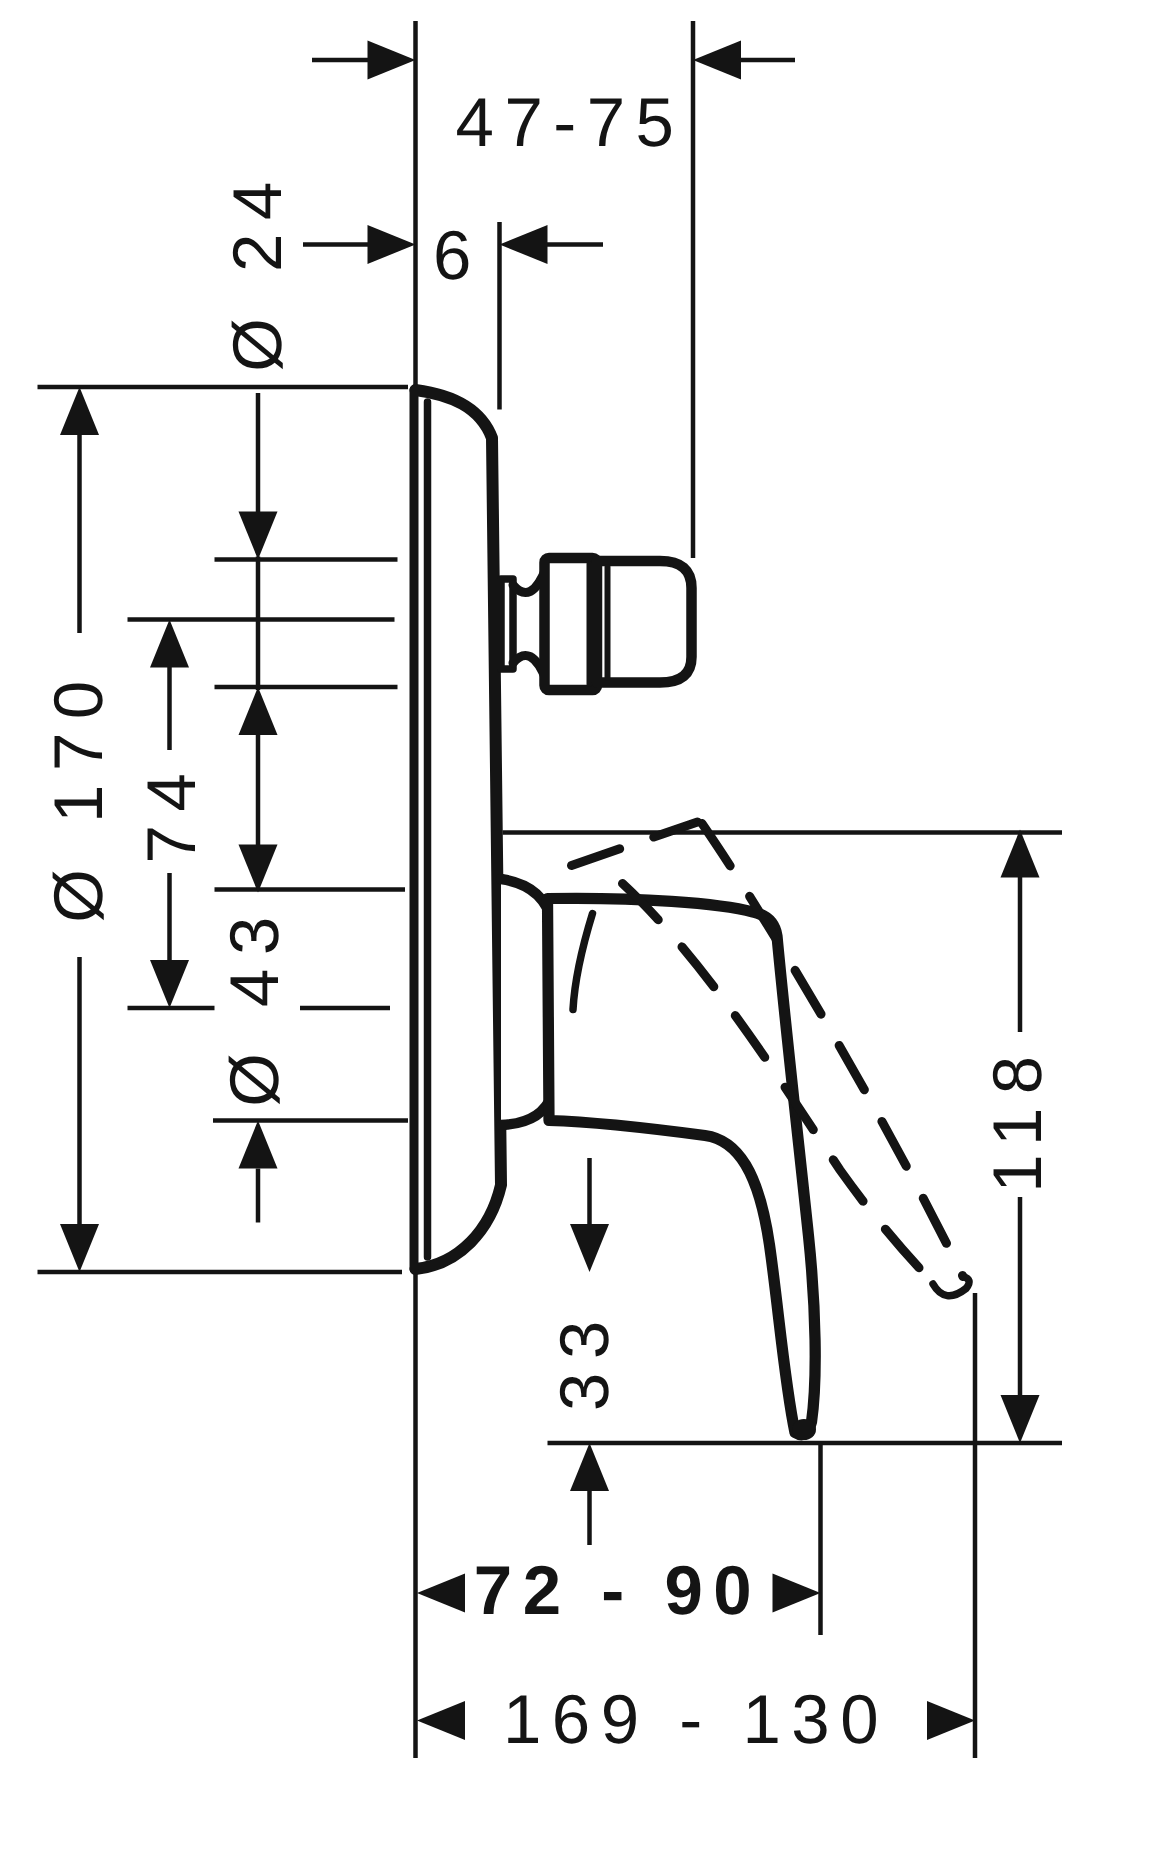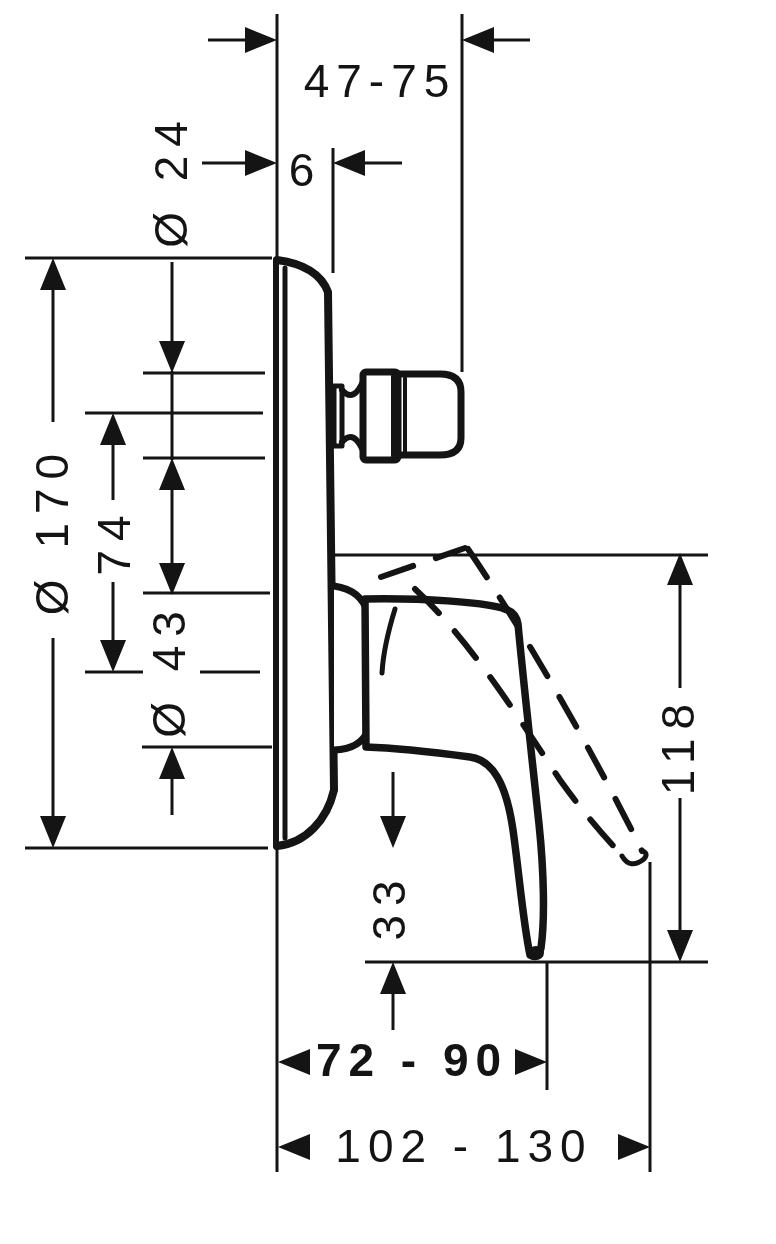--- a/index.html
+++ b/index.html
@@ -154,15 +154,15 @@
   <div class="dim-label vertical" style="left:114px;top:541px;">74</div>
 
   <div class="dim-label vertical" style="left:169px;top:670px;">Ø 43</div>
 
   <div class="dim-label vertical" style="left:678px;top:745px;">118</div>
 
   <div class="dim-label vertical" style="left:389px;top:906px;">33</div>
 
   <div class="dim-label" style="left:412px;top:1060px;font-weight:bold;">72 - 90</div>
 
-  <div class="dim-label" style="left:464px;top:1146px;">102 - 130</div>
+  <div class="dim-label" style="left:464px;top:1146px;">169 - 130</div>
 
 </div>
 
 </body></html>

